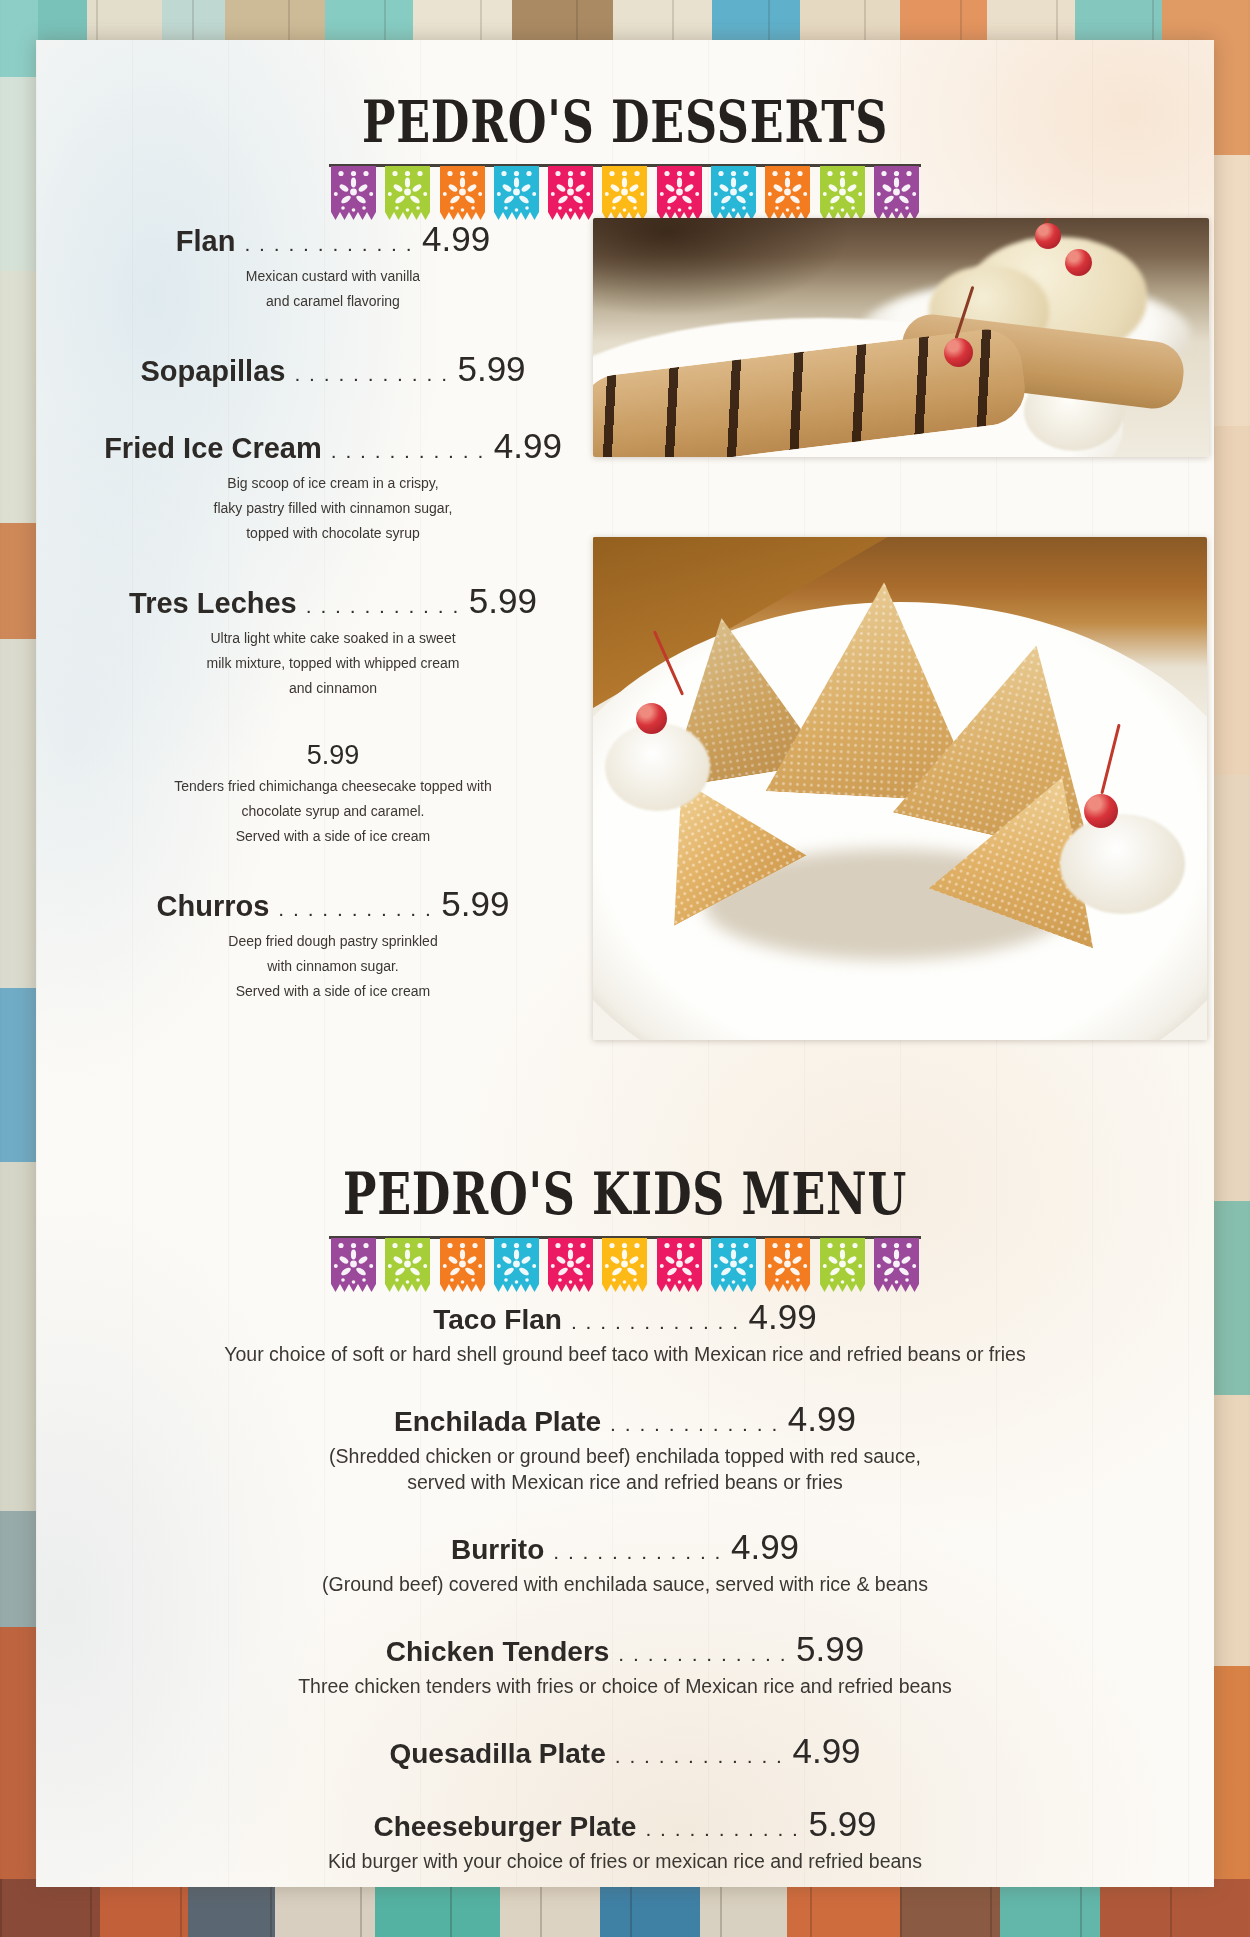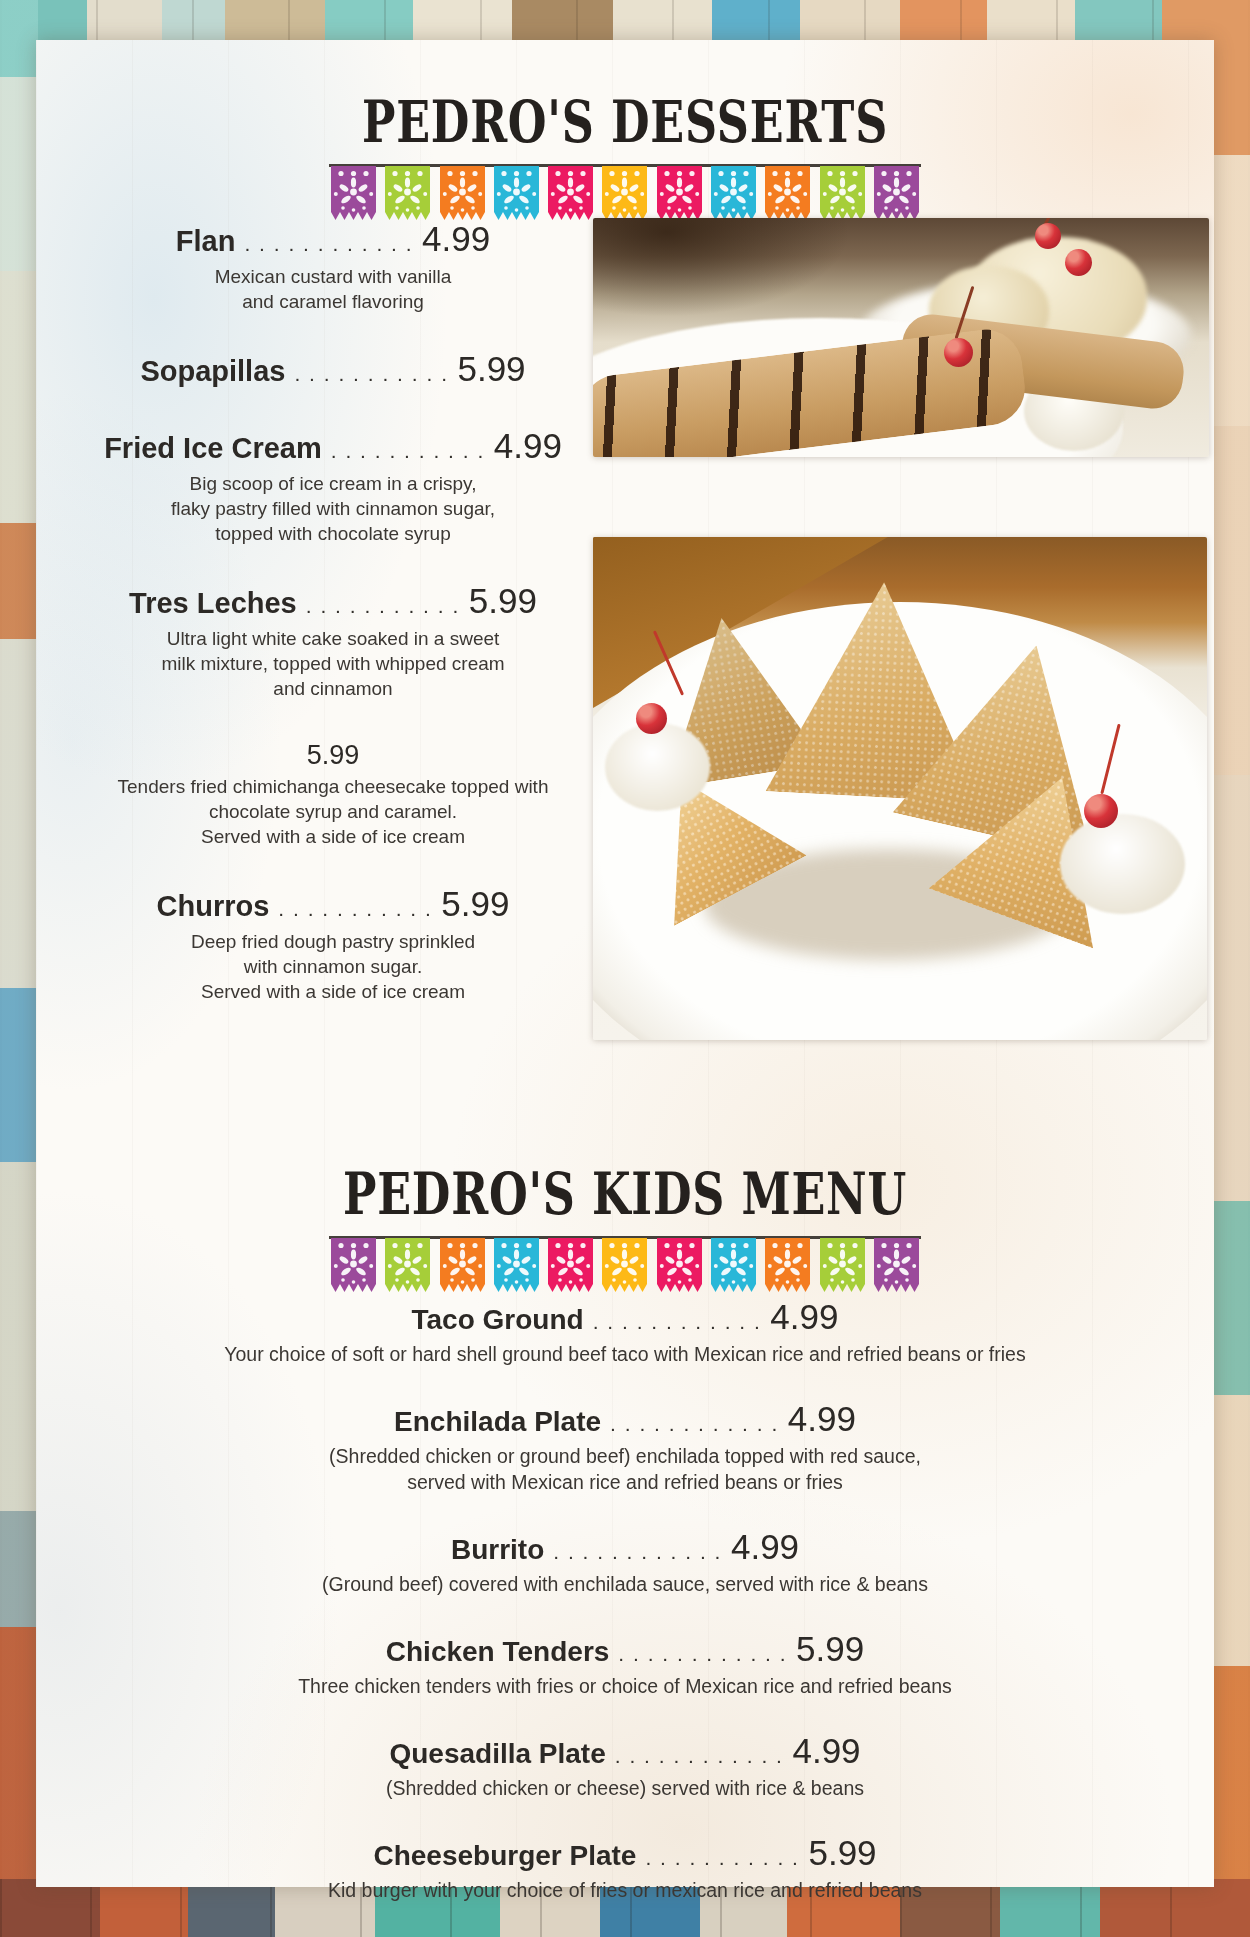--- a/index.html
+++ b/index.html
@@ -34,21 +34,21 @@
   .b1{top:164px;} .b2{top:1236px;}
   .banner .string{border-top:3px solid #45403a;width:100%;}
   .banner .flags{display:flex;justify-content:space-between;margin-top:-1px;padding:0 2px;}
   .m-item{margin-bottom:38px;}
   .m-head{display:flex;justify-content:center;align-items:baseline;gap:9px;
     font-size:29px;line-height:34px;color:#2c2926;white-space:nowrap;}
   .m-head .nm{font-weight:bold;text-align:right;}
   .m-head .dots{font-size:21px;letter-spacing:1.5px;color:#33302c;}
   .m-head .pr{font-size:35px;}
   .m-price-row{font-size:27px;line-height:32px;text-align:center;color:#2c2926;}
-  .m-desc{font-size:19px;line-height:25px;color:#3b3733;white-space:pre-line;text-align:center;margin-top:3px;}
+  .m-desc{font-size:14px;line-height:25px;color:#3b3733;white-space:pre-line;text-align:center;margin-top:3px;}
   .wide{margin-left:-70px;margin-right:-70px;}
   .col-desserts{position:absolute;left:118px;top:222px;width:430px;z-index:2;}
   .col-kids{position:absolute;left:60px;top:1301px;width:1130px;z-index:2;}
   .col-kids .m-item{margin-bottom:36px;}
   .col-kids .m-head{font-size:28px;line-height:32px;}
   .col-kids .m-desc{font-size:19.5px;line-height:26px;}
   .photo{position:absolute;z-index:2;overflow:hidden;border-radius:2px;box-shadow:0 1px 6px rgba(80,60,40,.25);}
   .photo div{position:absolute;}
   .photo1{left:593px;top:218px;width:616px;height:239px;
     background:
@@ -640,21 +640,21 @@
             <circle cx="22.5" cy="44" r="1.8"></circle>
             <circle cx="33" cy="42" r="1.8"></circle>
           </g>
         </svg>
       </div>
   </div>
 
   <div class="col-kids">
     <div class="m-item">
       <div class="m-head">
-        <span class="nm">Taco Ground</span>
+        <span class="nm">Taco Flan</span>
         <span class="dots">. . . . . . . . . . . .</span>
         <span class="pr">4.99</span>
       </div>
       <div class="m-desc">Your choice of soft or hard shell ground beef taco with Mexican rice and refried beans or fries</div>
     </div>
     <div class="m-item">
       <div class="m-head">
         <span class="nm">Enchilada Plate</span>
         <span class="dots">. . . . . . . . . . . .</span>
         <span class="pr">4.99</span>
@@ -677,21 +677,20 @@
         <span class="pr">5.99</span>
       </div>
       <div class="m-desc">Three chicken tenders with fries or choice of Mexican rice and refried beans</div>
     </div>
     <div class="m-item">
       <div class="m-head">
         <span class="nm">Quesadilla Plate</span>
         <span class="dots">. . . . . . . . . . . .</span>
         <span class="pr">4.99</span>
       </div>
-      <div class="m-desc">(Shredded chicken or cheese) served with rice &amp; beans</div>
     </div>
     <div class="m-item">
       <div class="m-head">
         <span class="nm">Cheeseburger Plate</span>
         <span class="dots">. . . . . . . . . . .</span>
         <span class="pr">5.99</span>
       </div>
       <div class="m-desc">Kid burger with your choice of fries or mexican rice and refried beans</div>
     </div>
   </div>

